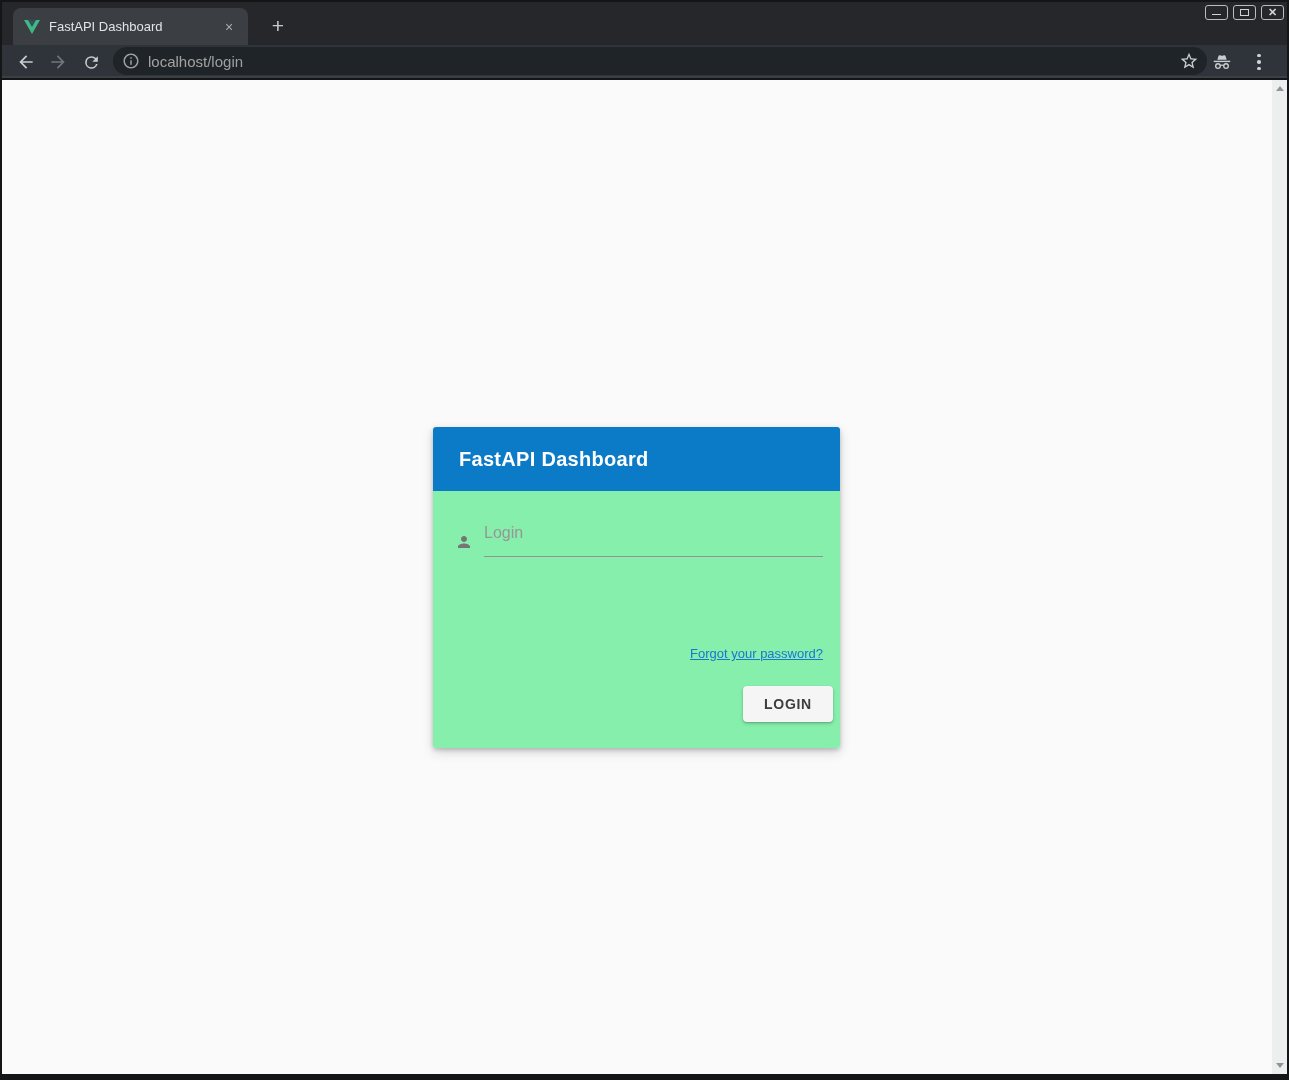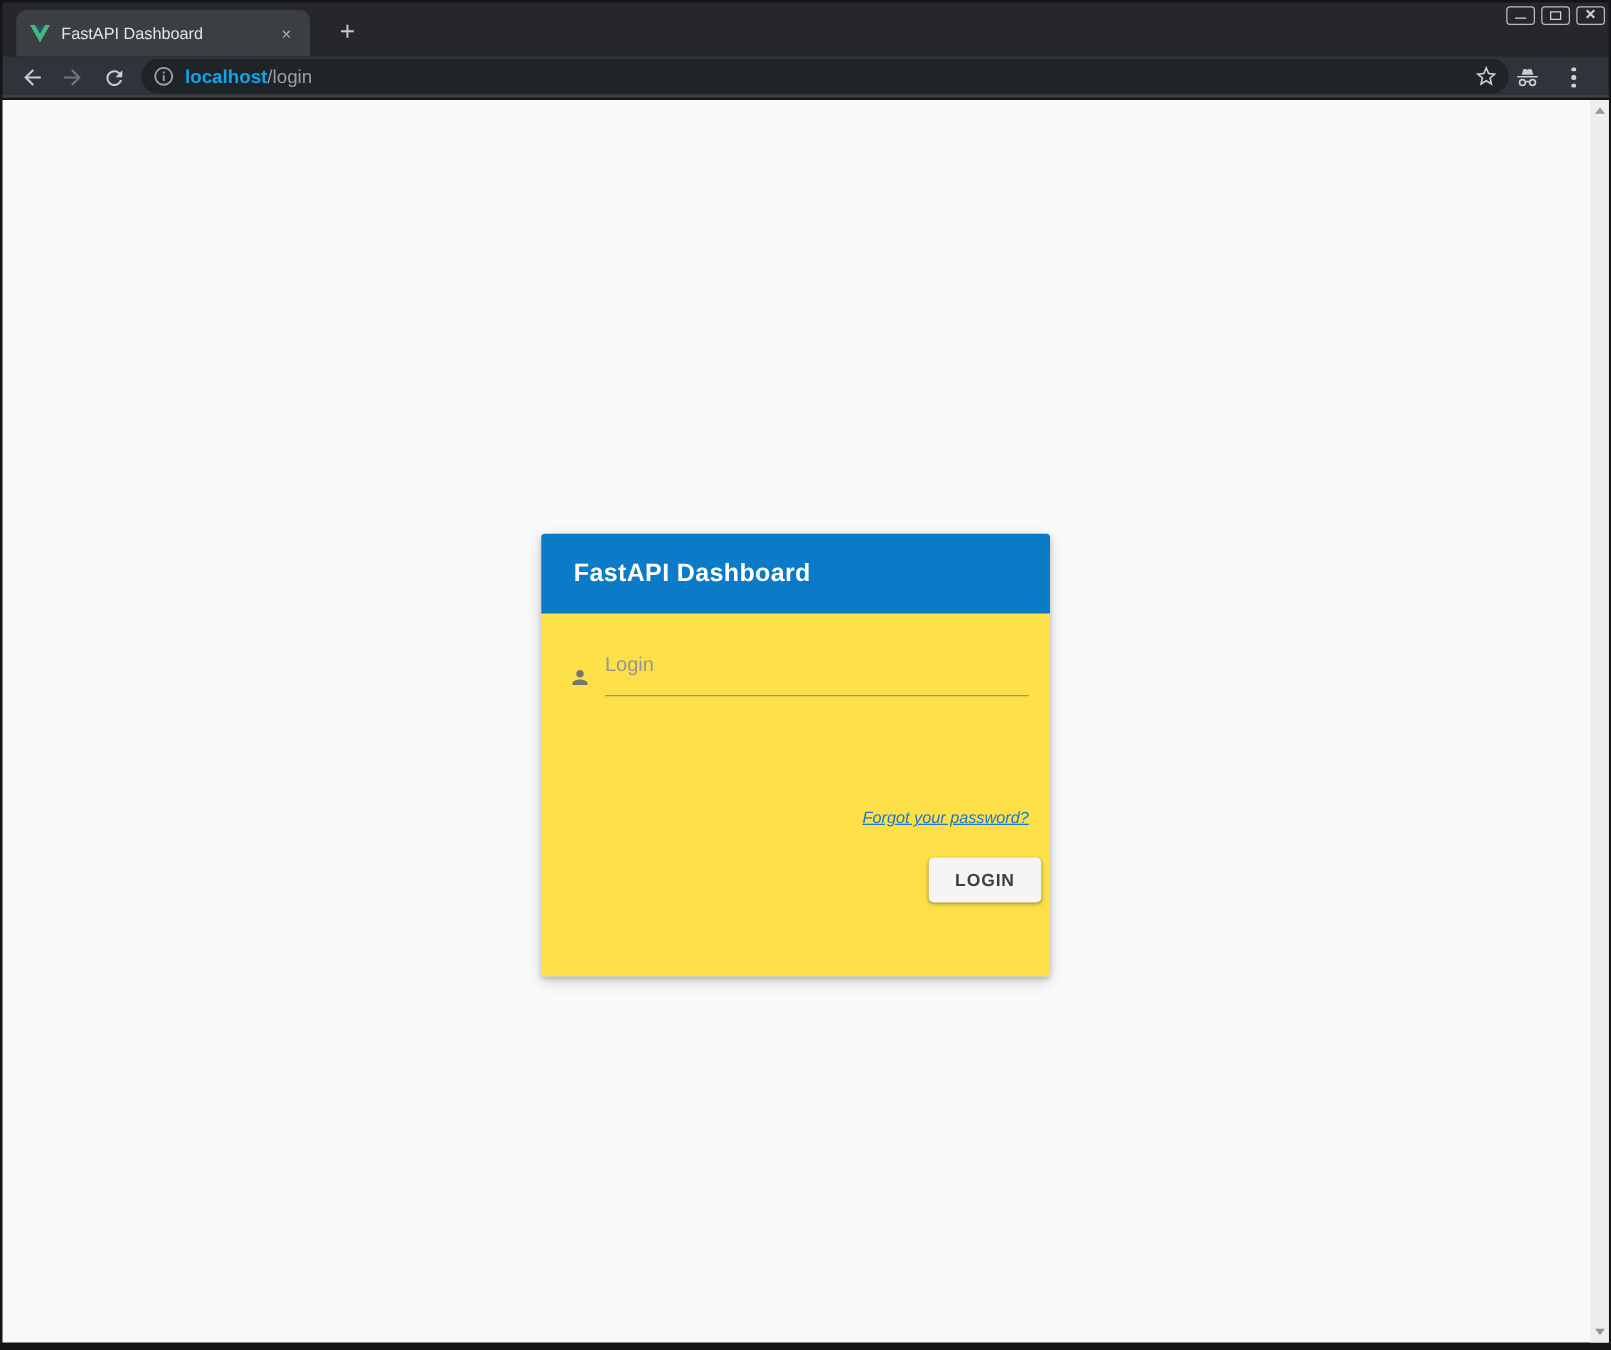--- a/index.html
+++ b/index.html
@@ -38,21 +38,21 @@
              align-items:center; justify-content:center; }
   .nav-back    { left:12px; }
   .nav-forward { left:44px; }
   .nav-reload  { left:77px; }
 
   .omnibox { position:absolute; left:111px; right:80px; top:2px; height:28px;
              background:#1f2428; border-radius:14px; display:flex; align-items:center;
              padding:0 8px 0 9px; }
   .omni-info { width:18px; height:18px; flex:0 0 18px; }
   .omni-text { margin-left:8px; font-size:15px; flex:1; white-space:nowrap; overflow:hidden; }
-  .omni-host { color:#0ea5e9;font-weight:bold; }
+  .omni-host { color:#a3a3a3; }
   .omni-path { color:#9aa0a6; }
   .omni-star { width:20px; height:20px; flex:0 0 20px; }
 
   .tb-icon { position:absolute; top:5px; width:24px; height:24px; display:flex;
              align-items:center; justify-content:center; }
   .incognito-btn { right:53px; }
   .menu-btn { right:16px; }
   .dots { display:flex; flex-direction:column; gap:3px; }
   .dots i { width:3.4px; height:3.4px; background:#ced2d5; border-radius:50%; }
 
@@ -63,33 +63,33 @@
   .sb-arrow { position:absolute; left:50%; transform:translateX(-50%); width:0; height:0; }
   .sb-up   { top:6px;    border-left:4.5px solid transparent; border-right:4.5px solid transparent; border-bottom:5px solid #909597; }
   .sb-down { bottom:6px; border-left:4.5px solid transparent; border-right:4.5px solid transparent; border-top:5px solid #909597; }
 
   
   .card { position:absolute; left:431px; top:347px; width:407px; border-radius:3px;
           box-shadow:0 2px 4px rgba(0,0,0,.18), 0 4px 12px rgba(0,0,0,.16); }
   .card-header { height:64px; background:#0b7ac7; border-radius:3px 3px 0 0;
                  display:flex; align-items:center; padding-left:26px; }
   .card-title { color:#ffffff; font-size:20px; font-weight:700; letter-spacing:.3px; }
-  .card-body { position:relative; height:290px; background:#fde047; border-radius:0 0 3px 3px; }
+  .card-body { position:relative; height:257px; background:#86efac; border-radius:0 0 3px 3px; }
 
   .field-row { position:absolute; left:22px; right:17px; display:flex; align-items:flex-end; }
   .row-login    { top:28px; }
   .row-password { top:96px; }
   .field-icon { width:18px; height:18px; flex:0 0 18px; margin:0 11px 6px 0; }
   .field-input { flex:1; border:none; outline:none; background:transparent;
                  border-bottom:1px solid #949494; font-family:"Liberation Sans",sans-serif;
                  font-size:16px; color:#333; padding:0 0 9px 0; height:38px; }
   .field-input::placeholder { color:#979797; opacity:1; }
 
   .forgot-link { position:absolute; top:155px; right:17px; font-size:13px; color:#1976d2;
-                 text-decoration:underline;font-style:italic; }
+                 text-decoration:underline; }
 
   .login-btn { position:absolute; top:195px; right:7px; width:90px; height:36px;
                background:#f5f5f5; border:none; border-radius:4px;
                box-shadow:0 1px 2px rgba(0,0,0,.22), 0 2px 4px rgba(0,0,0,.12);
                font-family:"Liberation Sans",sans-serif; font-size:14px; font-weight:700;
                letter-spacing:.7px; color:#3d3d3d; }
 </style>
 </head>
 <body>
 

